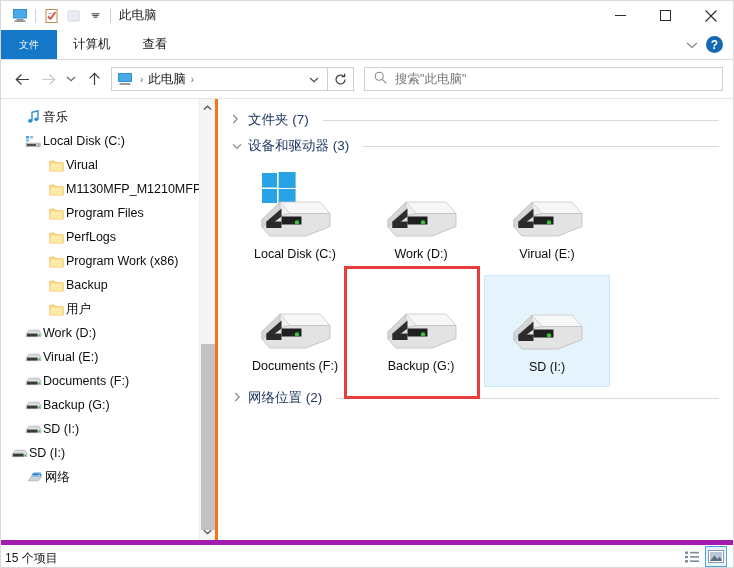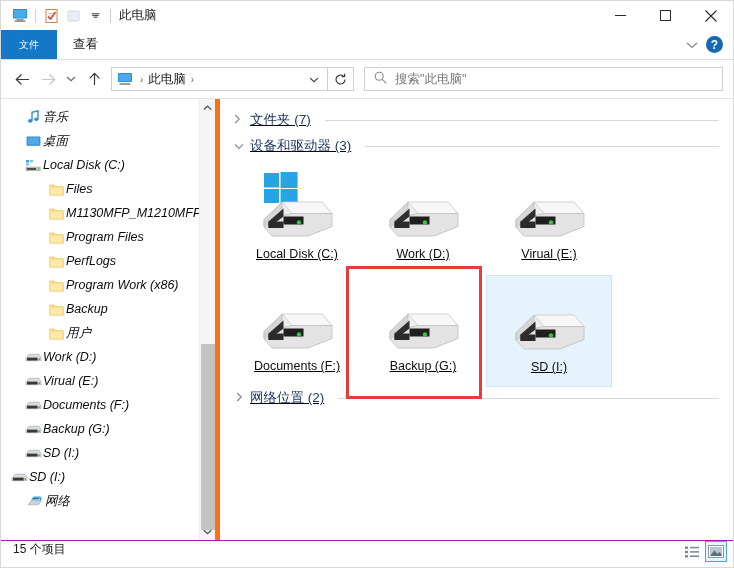--- a/index.html
+++ b/index.html
@@ -131,21 +131,21 @@
     border-top: 1px solid #e4e4e4;
   }
 
   
   .sidebar {
     width: 214px; flex: 0 0 214px;
     position: relative;
     background: #ffffff;
     overflow: hidden;
   }
-  .tree { padding-top: 6px; font-style: italic; }
+  .tree { padding-top: 6px; }
   .trow {
     height: 24px; display: flex; align-items: center;
     font-size: 12.5px; color: #0c0c0c;
     white-space: nowrap; overflow: hidden;
     padding-right: 2px;
   }
   .trow .tico {
     width: 20px; flex: 0 0 20px;
     display: flex; align-items: center; justify-content: center;
   }
@@ -163,24 +163,23 @@
   .sb-arrow.bottom { position:absolute; bottom:0; left:0; right:0; }
   .sb-thumb {
     position: absolute; left: 1px; right: 0;
     background: #c2c2c2;
   }
 
   
   .main {
     flex: 1 1 auto; position: relative;
     background: #ffffff;
-    border-left: 5px solid #f97316;
+    border-left: 3px solid #f97316;
     padding: 8px 10px 0 14px;
     overflow: hidden;
-    text-decoration: underline;
   }
   .group-head {
     display: flex; align-items: center;
     height: 26px; gap: 6px;
   }
   .gh-chev { color: #8a8a8a; font-size: 11px; width: 10px; }
   .gh-text { color: #1f3864; font-size: 13.5px; white-space: nowrap; }
   .gh-line { flex: 1 1 auto; height: 1px; background: #d9d9d9; margin-left: 8px; margin-right: 4px; }
 
   .grid {
@@ -203,23 +202,23 @@
 
   .redbox {
     position: absolute;
     border: 3px solid #e73c3c;
     pointer-events: none;
   }
 
   
   .statusbar {
     height: 27px; flex: 0 0 27px;
-    border-top: 1px solid #a21caf;
-    display: flex; align-items: flex-start;
-    padding: 0 6px 0 12px;
+    border-top: 5px solid #a21caf;
+    display: flex; align-items: flex-end;
+    padding: 0 6px 0 4px;
     background: #ffffff;
   }
   .status-text { font-size: 12px; color: #1a1a1a; }
   .viewbtns { margin-left: auto; display: flex; align-items: center; gap: 2px; }
   .vbtn {
     width: 22px; height: 21px;
     display:flex; align-items:center; justify-content:center;
   }
   .vbtn.active { border: 1px solid #4ea3d8; background: #e8f4fc; }
 </style>
@@ -274,20 +273,21 @@
       <div class="wc close">
         <svg width="12" height="12" viewBox="0 0 12 12">
             <path d="M0.5 0.5l11 11M11.5 0.5l-11 11" stroke="#2b2b2b" stroke-width="1.1"></path>
           </svg>
       </div>
     </div>
   </div>
 
   <div class="ribbon">
     <div class="tab file">文件</div>
+    <div class="tab">计算机</div>
     <div class="tab">查看</div>
     <div class="ribbon-right">
       <span class="chev-ribbon">
         <svg width="12" height="7" viewBox="0 0 12 7">
             <path d="M1 1l5 4.5L11 1" stroke="#8a8a8a" stroke-width="1.3" fill="none"></path>
           </svg>
       </span>
       <span class="help-btn">?</span>
     </div>
   </div>
@@ -358,48 +358,39 @@
               <svg width="13" height="14" viewBox="0 0 13 14">
                 <path d="M5 10.5V2.2l6-1.4v8" stroke="#2a8fd0" stroke-width="1.4" fill="none"></path>
                 <ellipse cx="3.3" cy="10.8" rx="2.3" ry="1.9" fill="#2a8fd0"></ellipse>
                 <ellipse cx="9.3" cy="9.3" rx="2.1" ry="1.7" fill="#2a8fd0"></ellipse>
               </svg>
             </span>
             <span>音乐</span>
           </div>
           <div class="trow lvl1">
             <span class="tico">
-              <svg width="15" height="13" viewBox="0 0 15 13">
-                <rect x="0.6" y="1.5" width="13.8" height="9.3" rx="0.8" fill="#2f87c9"></rect>
-                <rect x="1.6" y="2.4" width="11.8" height="7.2" fill="#53a9e6"></rect>
-              </svg>
-            </span>
-            <span>桌面</span>
-          </div>
-          <div class="trow lvl1">
-            <span class="tico">
               <svg width="17" height="13" viewBox="0 0 17 13">
                 <rect x="1" y="1" width="3" height="2.4" fill="#3f9fe0"></rect>
                 <rect x="5" y="1" width="3" height="2.4" fill="#7fc4ee"></rect>
                 <rect x="1" y="4.2" width="3" height="2.4" fill="#7fc4ee"></rect>
                 <path d="M1 8.2h14.2v3.4H1z" fill="#cfcfcf" stroke="#9e9e9e" stroke-width="0.7"></path>
                 <rect x="2" y="9" width="9" height="1.9" fill="#4a4a4a"></rect>
                 <circle cx="13.4" cy="10" r="0.8" fill="#3fbf3f"></circle>
               </svg>
             </span>
             <span>Local Disk (C:)</span>
           </div>
           <div class="trow lvl2">
             <span class="tico">
               <svg width="15" height="13" viewBox="0 0 15 13">
                 <path d="M0.8 2.2h4.6l1.3 1.5h7.5v8.4H0.8z" fill="#fcd979" stroke="#e8be5c" stroke-width="0.8"></path>
                 <rect x="1.4" y="4.4" width="12.2" height="7.2" fill="#ffe9a8"></rect>
               </svg>
             </span>
-            <span>Files</span>
+            <span>Virual</span>
           </div>
           <div class="trow lvl2">
             <span class="tico">
               <svg width="15" height="13" viewBox="0 0 15 13">
                 <path d="M0.8 2.2h4.6l1.3 1.5h7.5v8.4H0.8z" fill="#fcd979" stroke="#e8be5c" stroke-width="0.8"></path>
                 <rect x="1.4" y="4.4" width="12.2" height="7.2" fill="#ffe9a8"></rect>
               </svg>
             </span>
             <span>M1130MFP_M1210MFP</span>
           </div>

